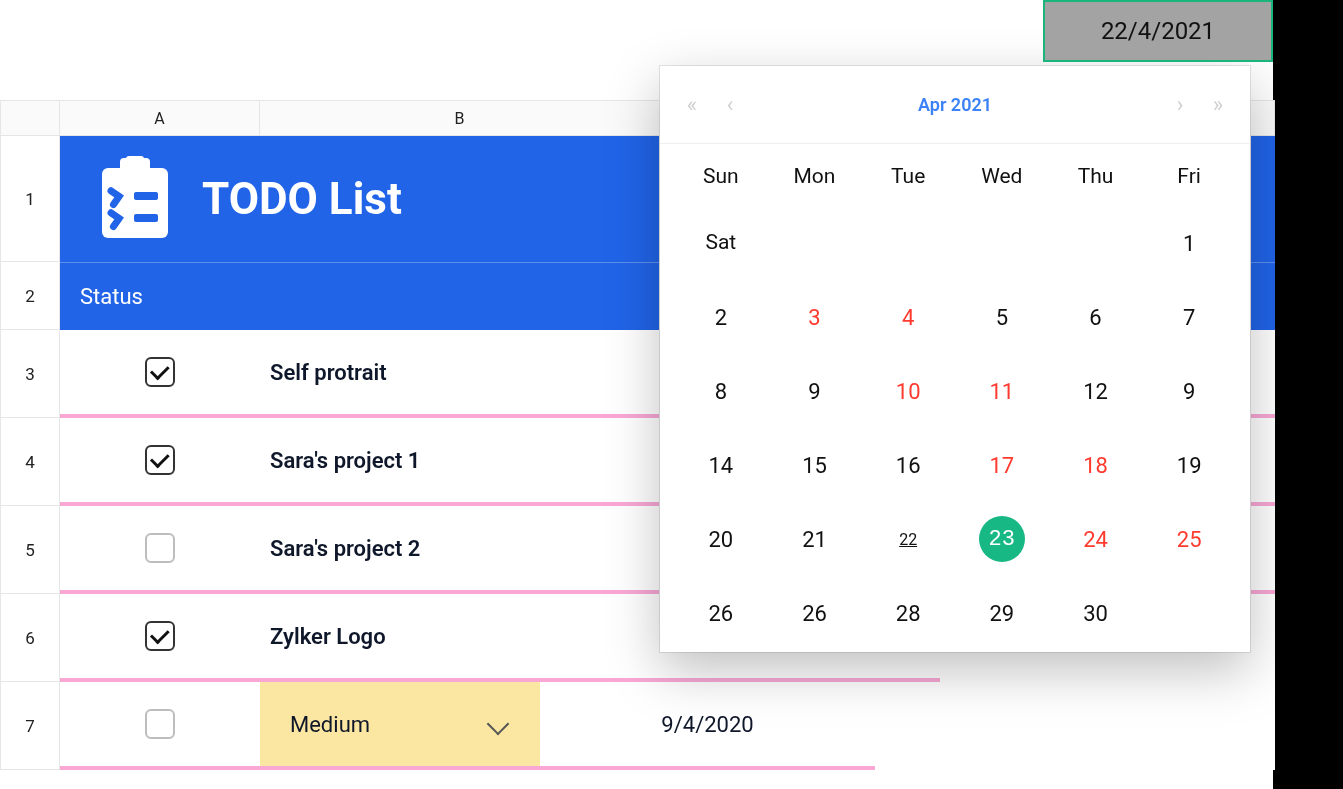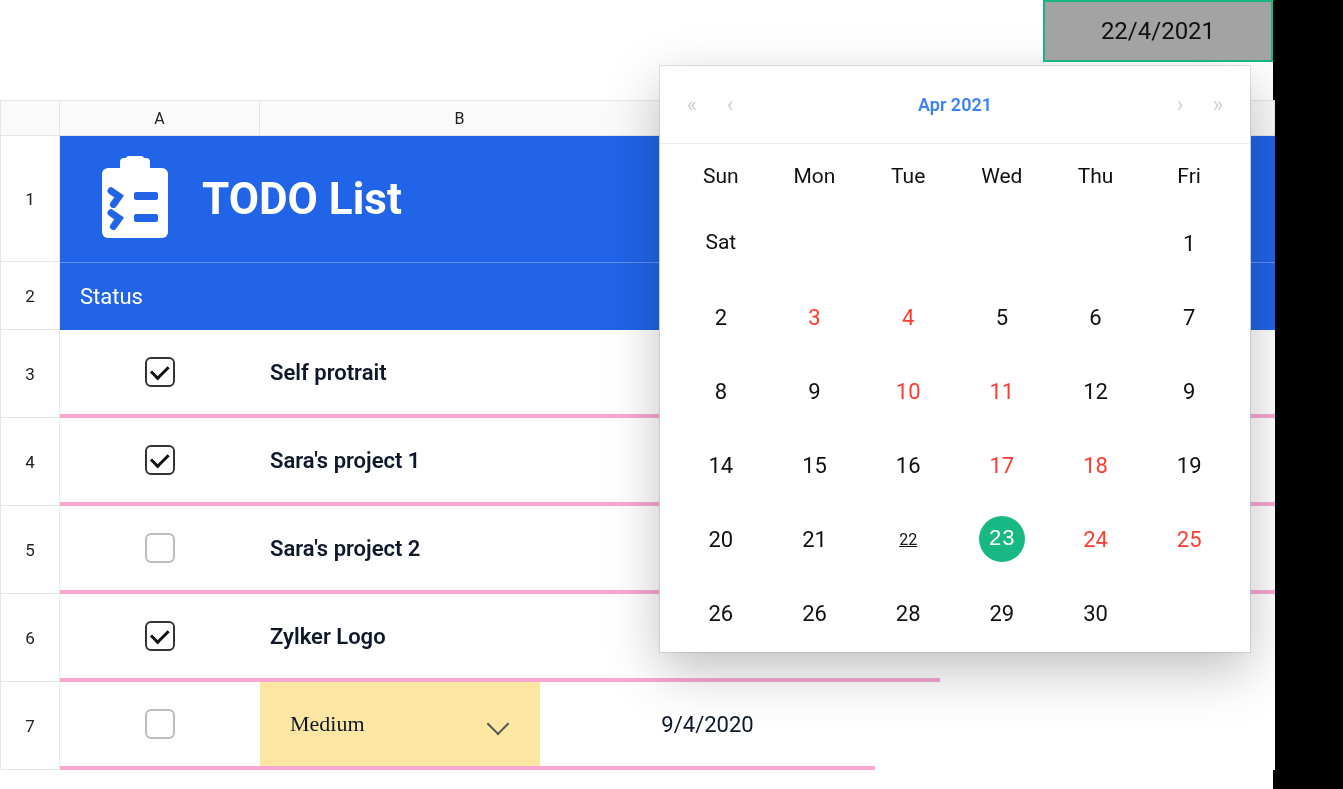--- a/index.html
+++ b/index.html
@@ -138,21 +138,20 @@
     width: 14px; height: 8px;
     border-left: 3px solid #111;
     border-bottom: 3px solid #111;
     transform: rotate(-45deg) translate(1px,-2px);
   }
   .checkbox.unchecked { border-color: #bdbdbd; }
   .prio-med  { background: #fbe7a2; }
   .prio-dd {
     justify-content: space-between;
     padding-right: 34px;
-    font-family: Liberation Serif, serif;
   }
   .chev {
     width: 16px; height: 16px;
     border-right: 2px solid #555;
     border-bottom: 2px solid #555;
     transform: rotate(45deg);
   }
 
   
   .date-input {

